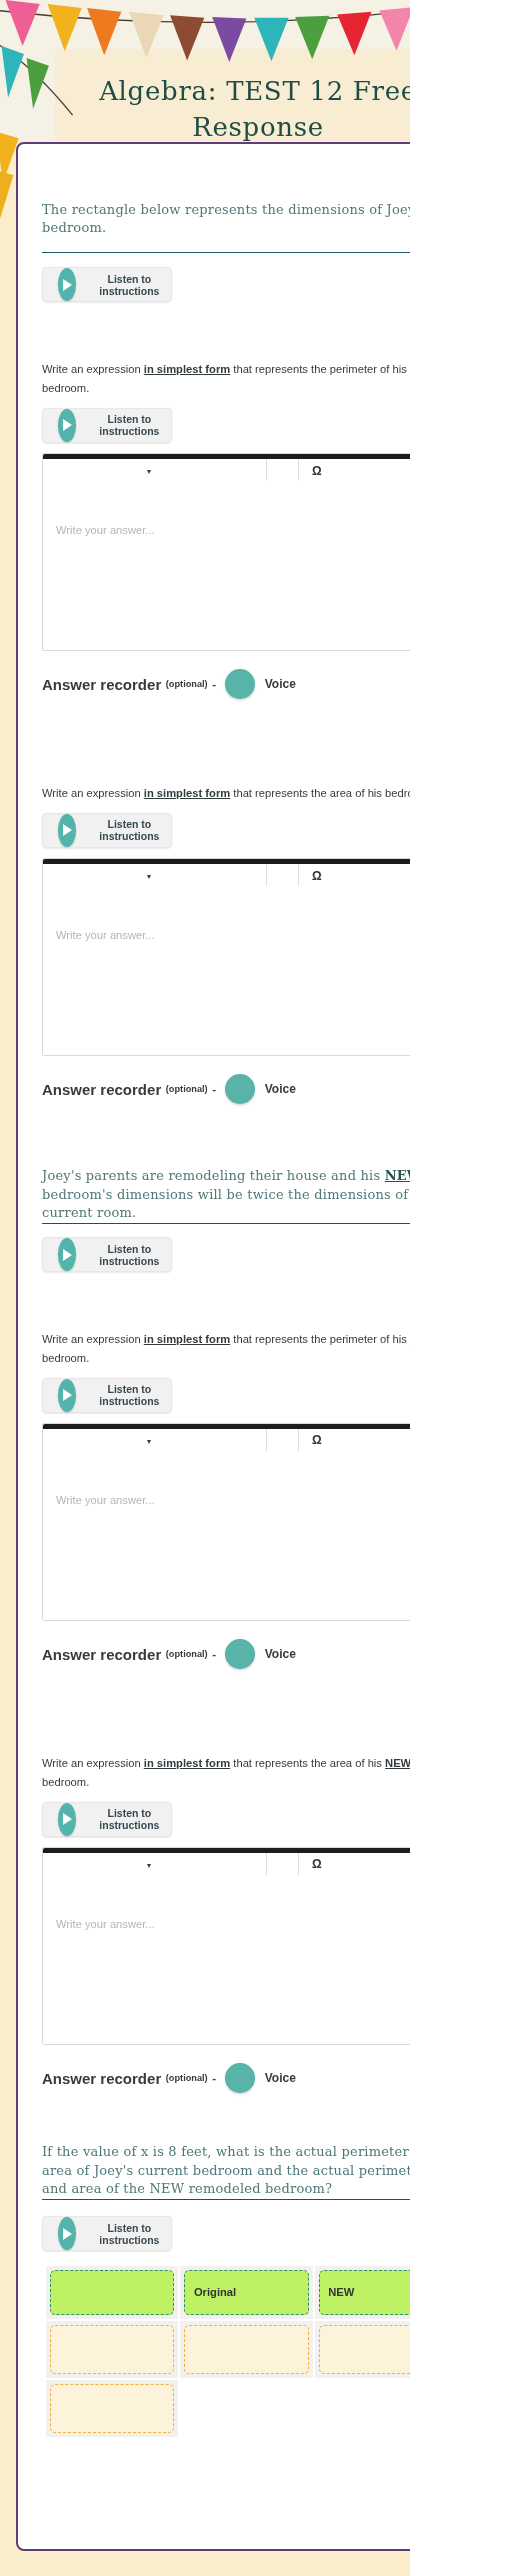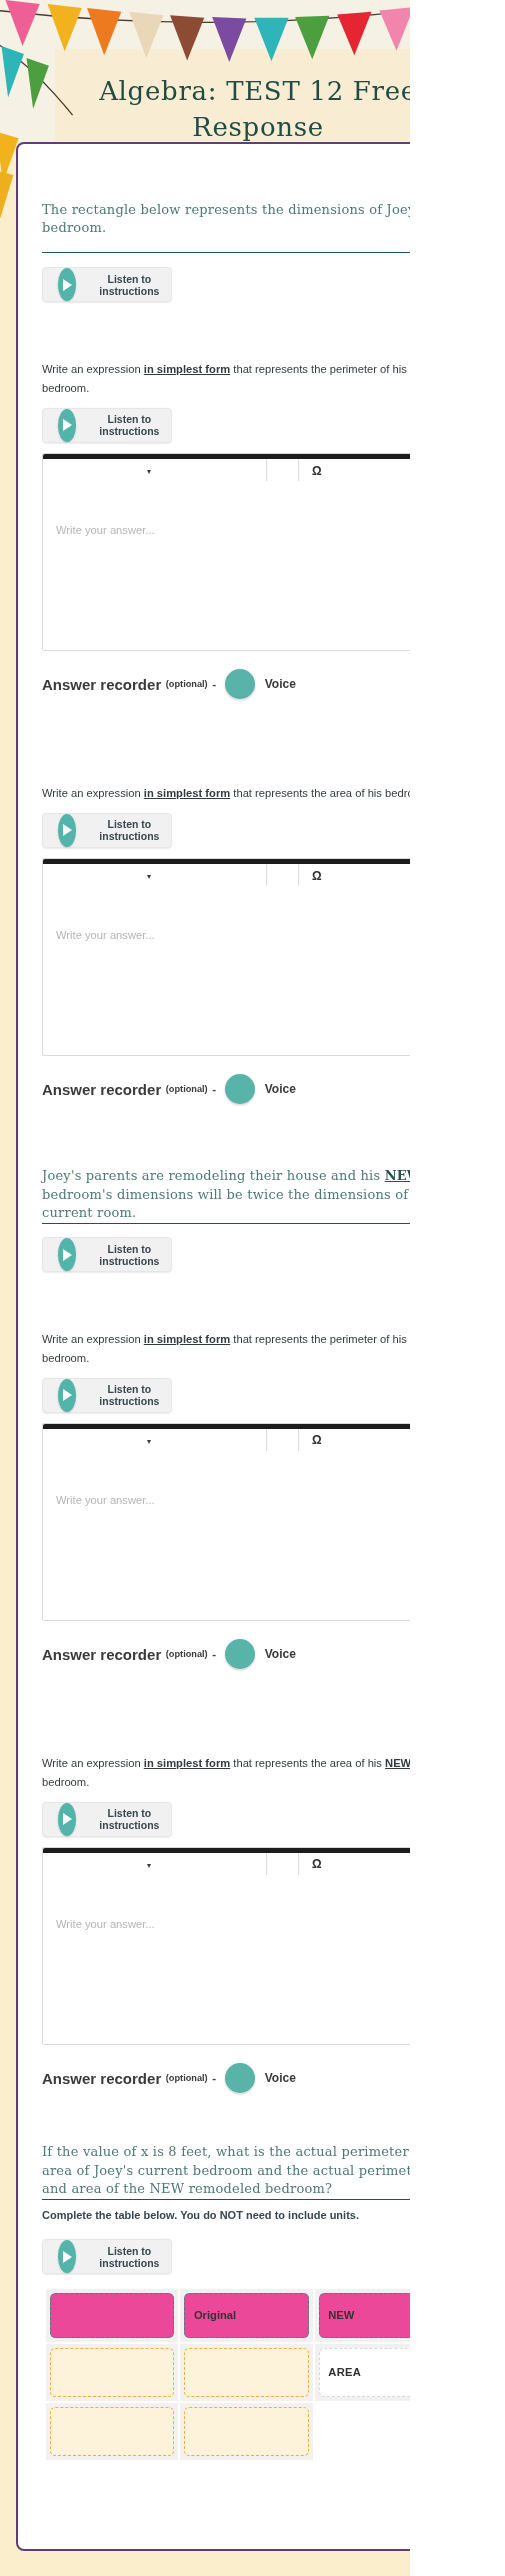--- a/index.html
+++ b/index.html
@@ -53,21 +53,21 @@
   .w-label{font-size:13px;font-weight:500;color:#333;margin-left:17px;}
   .rect-box{margin-top:2.6px;width:151px;height:88px;border:1.3px solid #8f8f8f;background:#fff;}
   .h-label{position:absolute;left:161px;top:33px;writing-mode:vertical-rl;
       font-size:13px;font-weight:500;color:#333;}
   .note-text{font-size:11px;font-weight:600;color:#37474f;margin:6.6px 0 0 0;line-height:1.5;}
   .wtable{margin-top:10.5px;background:#fff;padding:4px;display:grid;
       grid-template-columns:1fr 1fr 1fr;grid-template-rows:53px 57px 57px;gap:2px;}
   .wcell{background:#f2f1ef;padding:4px;box-sizing:border-box;}
   .cell-inner{height:100%;box-sizing:border-box;border-radius:5.3px;display:flex;align-items:center;
       padding-left:8.6px;font-size:11.2px;}
-  .cell-yellow{background:#ec4899;border:1.3px dashed #2f8b7c;color:#333;font-weight:600;}
+  .cell-yellow{background:#bef264;border:1.3px dashed #2f8b7c;color:#333;font-weight:600;}
   .cell-white{background:#ffffff;border:1.3px dashed #d9d9d9;color:#2f2f2f;font-weight:600;letter-spacing:0.3px;}
   .cell-cream{background:#fcf3da;border:1.3px dashed #efae3e;}
   .mt14{margin-top:9.2px;} .mt16{margin-top:10.5px;} .mt20{margin-top:13px;} .mt22{margin-top:14.5px;}
   .mt24{margin-top:16px;} .mt73{margin-top:48px;} .mt80{margin-top:83px;} .mt88{margin-top:58px;} .mt92{margin-top:61px;}
 </style>
 </head>
 <body>
 
 <div class="page">
   <div class="top-strip"></div>
@@ -233,21 +233,20 @@
     <div class="recorder mt24">
       <span class="rec-label">Answer recorder</span>
       <span class="rec-opt">(optional)</span>
       <span class="rec-dash">-</span>
       <button class="rec-circle"></button>
       <span class="rec-voice">Voice</span>
     </div>
 
     <p class="qtext mt73">If the value of x is 8 feet, what is the actual perimeter and area of Joey's current bedroom and the actual perimeter and area of the NEW remodeled bedroom?</p>
     <hr class="hr-dark">
-    <p class="note-text">Complete the table below.  You do NOT need to include units.</p>
     <button class="listen-btn mt24">
       <span class="play-oval">
           <span class="play-tri"></span>
         </span>
       <span class="listen-label">Listen to instructions</span>
     </button>
 
     <div class="wtable">
       <div class="wcell">
           <div class="cell-inner cell-yellow"></div>
@@ -256,23 +255,20 @@
           <div class="cell-inner cell-yellow">Original</div>
         </div>
       <div class="wcell">
           <div class="cell-inner cell-yellow">NEW</div>
         </div>
       <div class="wcell">
           <div class="cell-inner cell-cream"></div>
         </div>
       <div class="wcell">
           <div class="cell-inner cell-cream"></div>
-        </div>
-      <div class="wcell">
-          <div class="cell-inner cell-white">AREA</div>
         </div>
       <div class="wcell">
           <div class="cell-inner cell-cream"></div>
         </div>
       <div class="wcell">
           <div class="cell-inner cell-cream"></div>
         </div>
     </div>
 
   </div>

